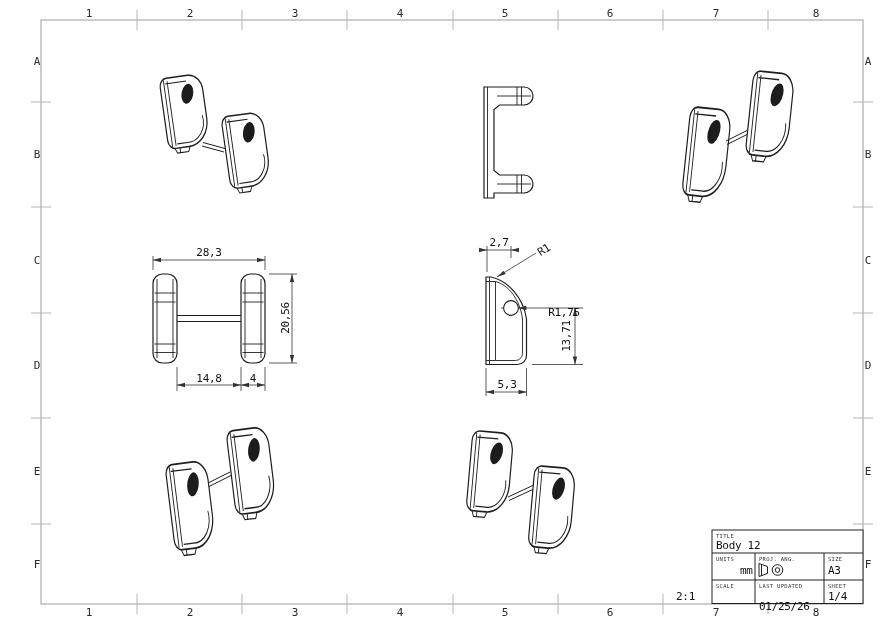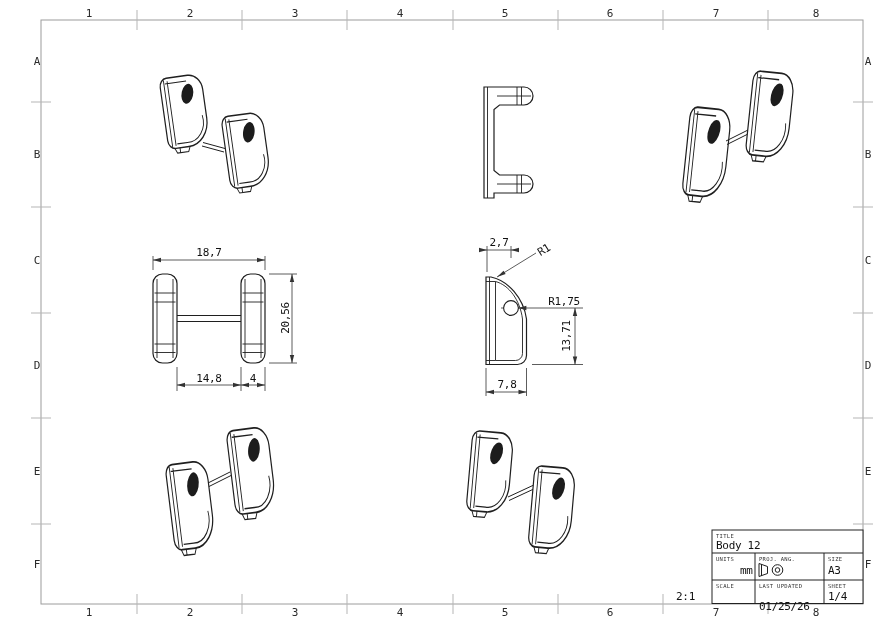--- a/index.html
+++ b/index.html
@@ -169,30 +169,30 @@
   <span class="glabel" style="left:37px;top:471px">E</span>
   <span class="glabel" style="left:37px;top:564px">F</span>
 
   <span class="glabel" style="left:868px;top:61px">A</span>
   <span class="glabel" style="left:868px;top:154px">B</span>
   <span class="glabel" style="left:868px;top:260px">C</span>
   <span class="glabel" style="left:868px;top:365px">D</span>
   <span class="glabel" style="left:868px;top:471px">E</span>
   <span class="glabel" style="left:868px;top:564px">F</span>
 
-  <span class="dim" style="left:209px;top:252px">18,7</span>
+  <span class="dim" style="left:209px;top:252px">28,3</span>
   <span class="dim rot90" style="left:285px;top:318px">20,56</span>
   <span class="dim" style="left:209px;top:378px">14,8</span>
   <span class="dim" style="left:253px;top:378px">4</span>
 
   <span class="dim" style="left:499px;top:242px">2,7</span>
   <span class="dim rotR1" style="left:544px;top:250px">R1</span>
-  <span class="dim" style="left:564px;top:301px">R1,75</span>
+  <span class="dim" style="left:564px;top:312px">R1,75</span>
   <span class="dim rot90" style="left:566px;top:336px">13,71</span>
-  <span class="dim" style="left:507px;top:384px">7,8</span>
+  <span class="dim" style="left:507px;top:384px">5,3</span>
 
   <span class="tb-label" style="left:716px;top:534px">TITLE</span>
   <span class="tb-value" style="left:716px;top:540px">Body 12</span>
 
   <span class="tb-label" style="left:716px;top:557px">UNITS</span>
   <span class="tb-value" style="left:740px;top:565px">mm</span>
 
   <span class="tb-label" style="left:759px;top:557px">PROJ. ANG.</span>
 
   <span class="tb-label" style="left:828px;top:557px">SIZE</span>

